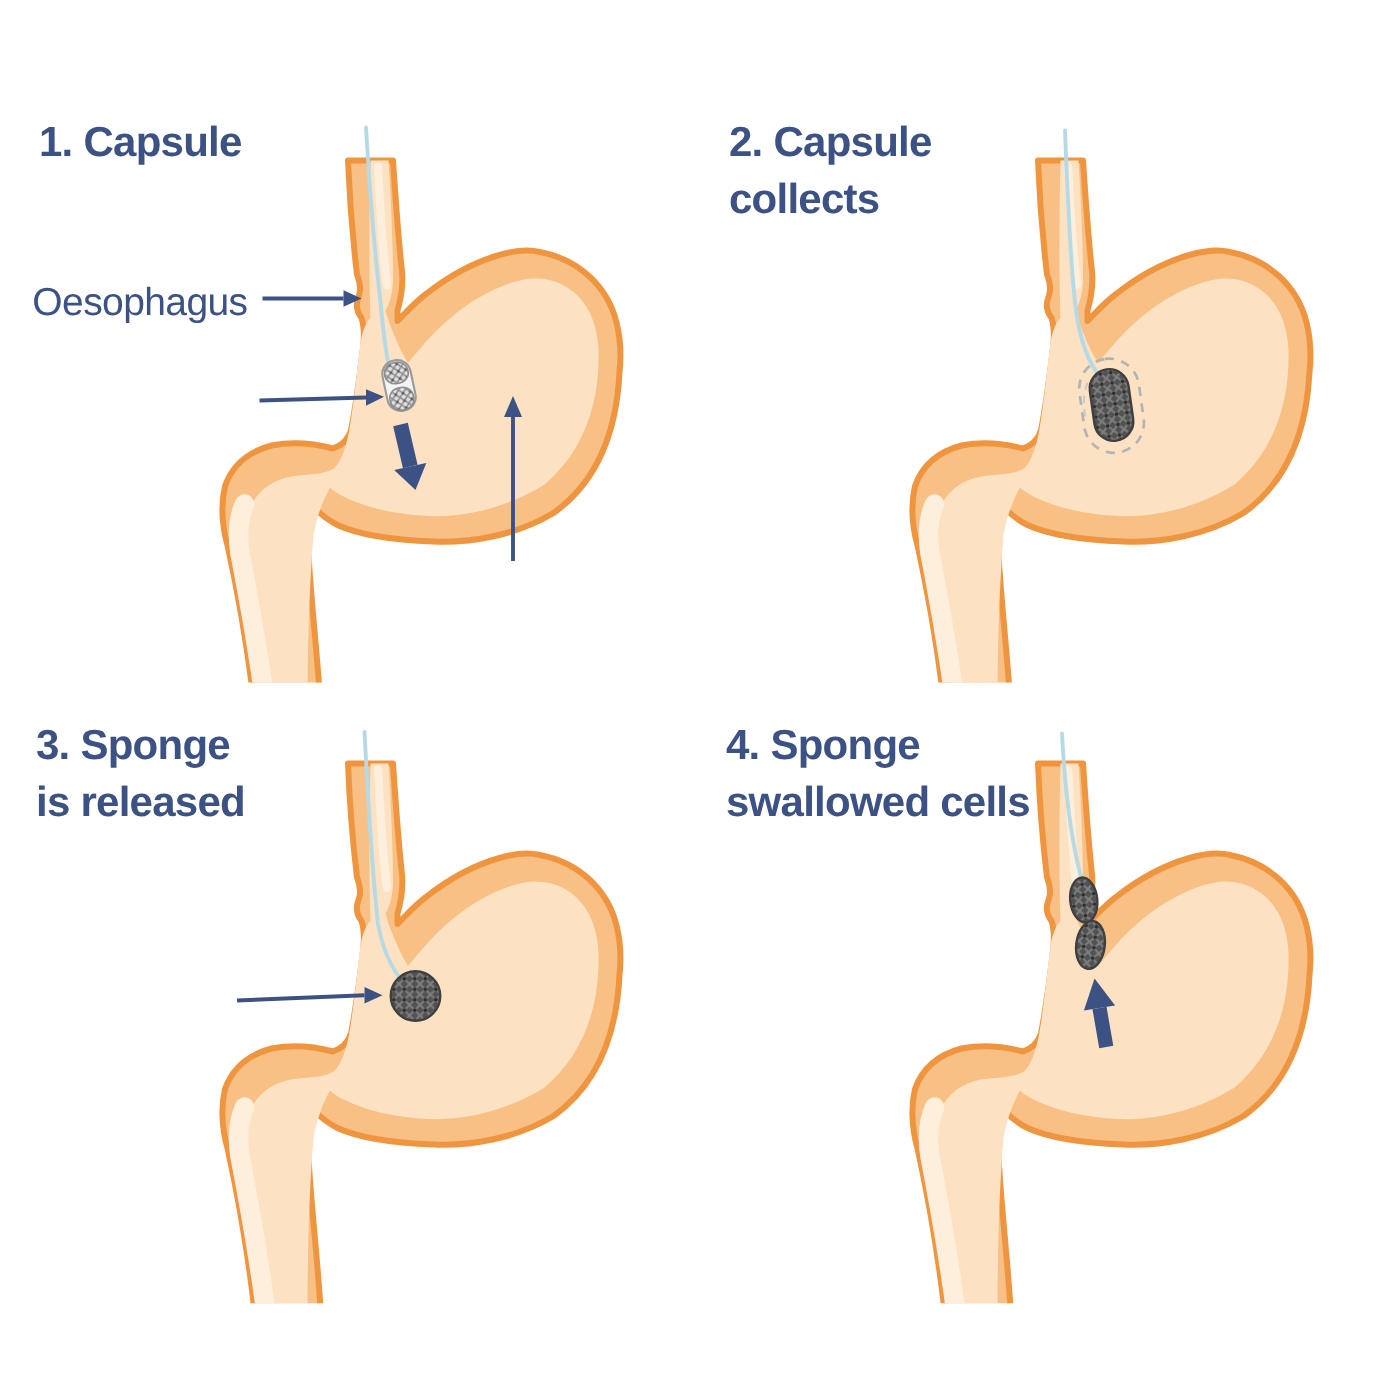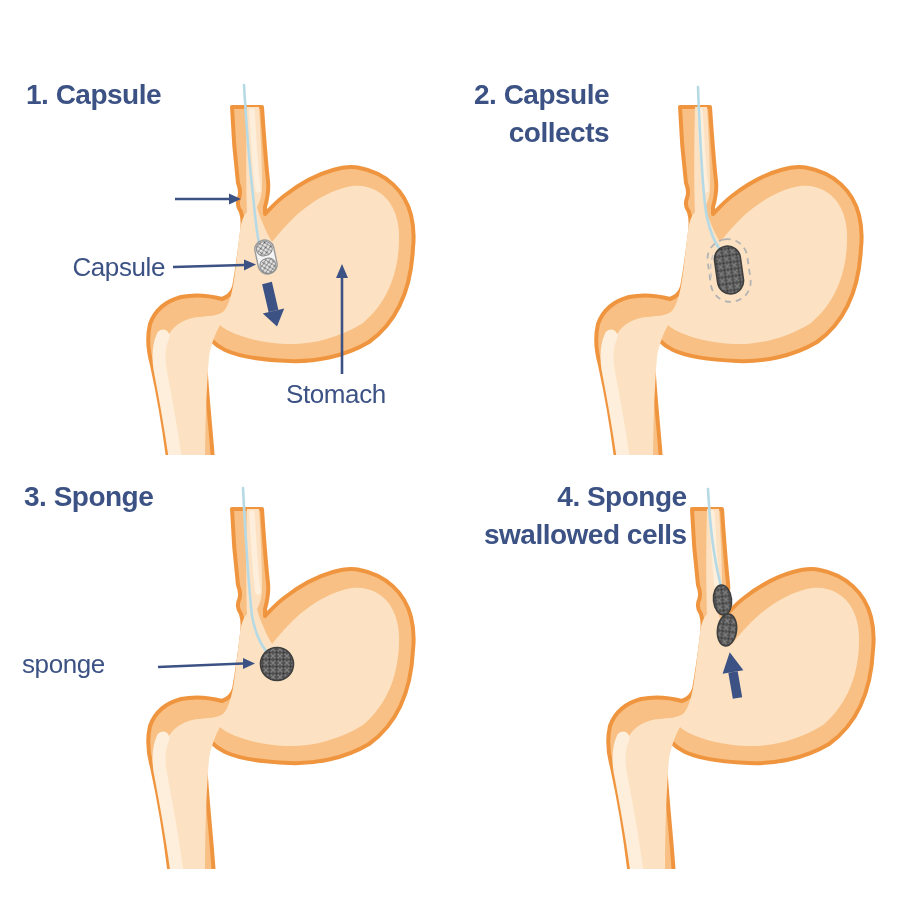--- a/index.html
+++ b/index.html
@@ -1,22 +1,22 @@
 <!DOCTYPE html>
 <html style="--navy: #3C5284; --orange_outline: #F0953F; --stomach_wall: #F8C084; --stomach_lumen: #FCE2C3; --lumen_highlight: #FDEFDC; --thread_blue: #B5DAE6; --sponge_dark: #525252; --capsule_grey: #E0E0E0; --dashed_outline_grey: #B3B3B3; --background: #FFFFFF;"><head>
 <meta charset="utf-8">
 <style>
   html,body{margin:0;padding:0;background:#fff;}
   .page{position:relative;width:921px;height:869px;background:var(--background,#fff);
         overflow:hidden;font-family:"Liberation Sans",sans-serif;}
   .panel{position:absolute;width:460px;height:460px;overflow:hidden;}
   #panel-1{left:0;top:0;}
-  #panel-2{left:448px;top:0;text-align:right;}
+  #panel-2{left:460px;top:0;}
   #panel-3{left:0;top:460px;}
-  #panel-4{left:460px;top:460px;text-align:right;}
+  #panel-4{left:460px;top:460px;}
   .illus{position:absolute;left:0;top:0;display:block;}
   .title{position:absolute;color:var(--navy);font-weight:bold;font-size:28px;
          line-height:38px;letter-spacing:-0.5px;}
   .panel-top .title{left:26px;top:76px;}
   .panel-bottom .title{left:24px;top:18px;}
   .lbl{position:absolute;color:var(--navy);font-size:26px;line-height:37px;letter-spacing:-0.4px;}
   .lbl-right{width:165px;text-align:right;}
   #lbl-oesophagus{left:0;top:183px;}
   #lbl-capsule{left:0;top:249px;}
   #lbl-stomach{left:286px;top:376px;}
@@ -110,22 +110,21 @@
         <polygon class="ptr-head" points="336,278 348,278 342,264"></polygon>
       </g>
       <g>
         <path class="big-arrow-shaft" d="M 267,283 L 273.5,311"></path>
         <polygon class="big-arrow-head" points="284.2,308.6 262.8,313.4 277,326.6"></polygon>
       </g>
     </svg>
     <div class="title">
       <div>1. Capsule</div>
     </div>
-    <div class="lbl lbl-right" id="lbl-capsule">Capsule</div>
-    <div class="lbl" id="lbl-stomach">Stomach</div>
+    <div class="lbl lbl-right" id="lbl-oesophagus">Oesophagus</div>
   </div>
 
   <div class="panel panel-top" id="panel-2">
     <svg class="illus" viewBox="0 0 460 455" width="460" height="455">
       <use href="#stomach-shape" transform="translate(0,85)"></use>
       <path class="thread" d="M 250,87 C 252,140 254,178 257,205 C 260,228 266,242 273,251"></path>
       <g>
         <rect class="dash-outline" x="261" y="239" width="40" height="63" rx="20" transform="rotate(-8 281 270)"></rect>
         <path class="dash-wisp" d="M 265,255 C 262,263 262,272 264,280"></path>
         <rect class="sponge" x="268" y="246" width="26" height="48" rx="13" transform="rotate(-8 281 270)"></rect>
@@ -142,23 +141,23 @@
       <use href="#stomach-shape" transform="translate(0,27)"></use>
       <path class="thread" d="M 243,28 C 246,85 249,130 252,156 C 255,172 259,182 266,191"></path>
       <circle class="sponge" cx="277" cy="204" r="16.5"></circle>
       <g>
         <path class="ptr-line" d="M 158,207 L 243,203.5"></path>
         <polygon class="ptr-head" points="243,198 243,209 255,203.5"></polygon>
       </g>
     </svg>
     <div class="title">
       <div>3. Sponge</div>
+      <div>is released</div>
     </div>
     <div class="lbl" id="lbl-expanded">
-      <div>sponge</div>
     </div>
   </div>
 
   <div class="panel panel-bottom" id="panel-4">
     <svg class="illus" viewBox="0 0 460 460" width="460" height="460">
       <use href="#stomach-shape" transform="translate(0,27)"></use>
       <path class="thread" d="M 248,29 C 250,68 254,100 261,126"></path>
       <g>
         <ellipse class="sponge" cx="262.5" cy="140" rx="9" ry="15" transform="rotate(-6 262.5 140)"></ellipse>
         <ellipse class="sponge" cx="267" cy="170" rx="9.5" ry="16" transform="rotate(7 267 170)"></ellipse>

